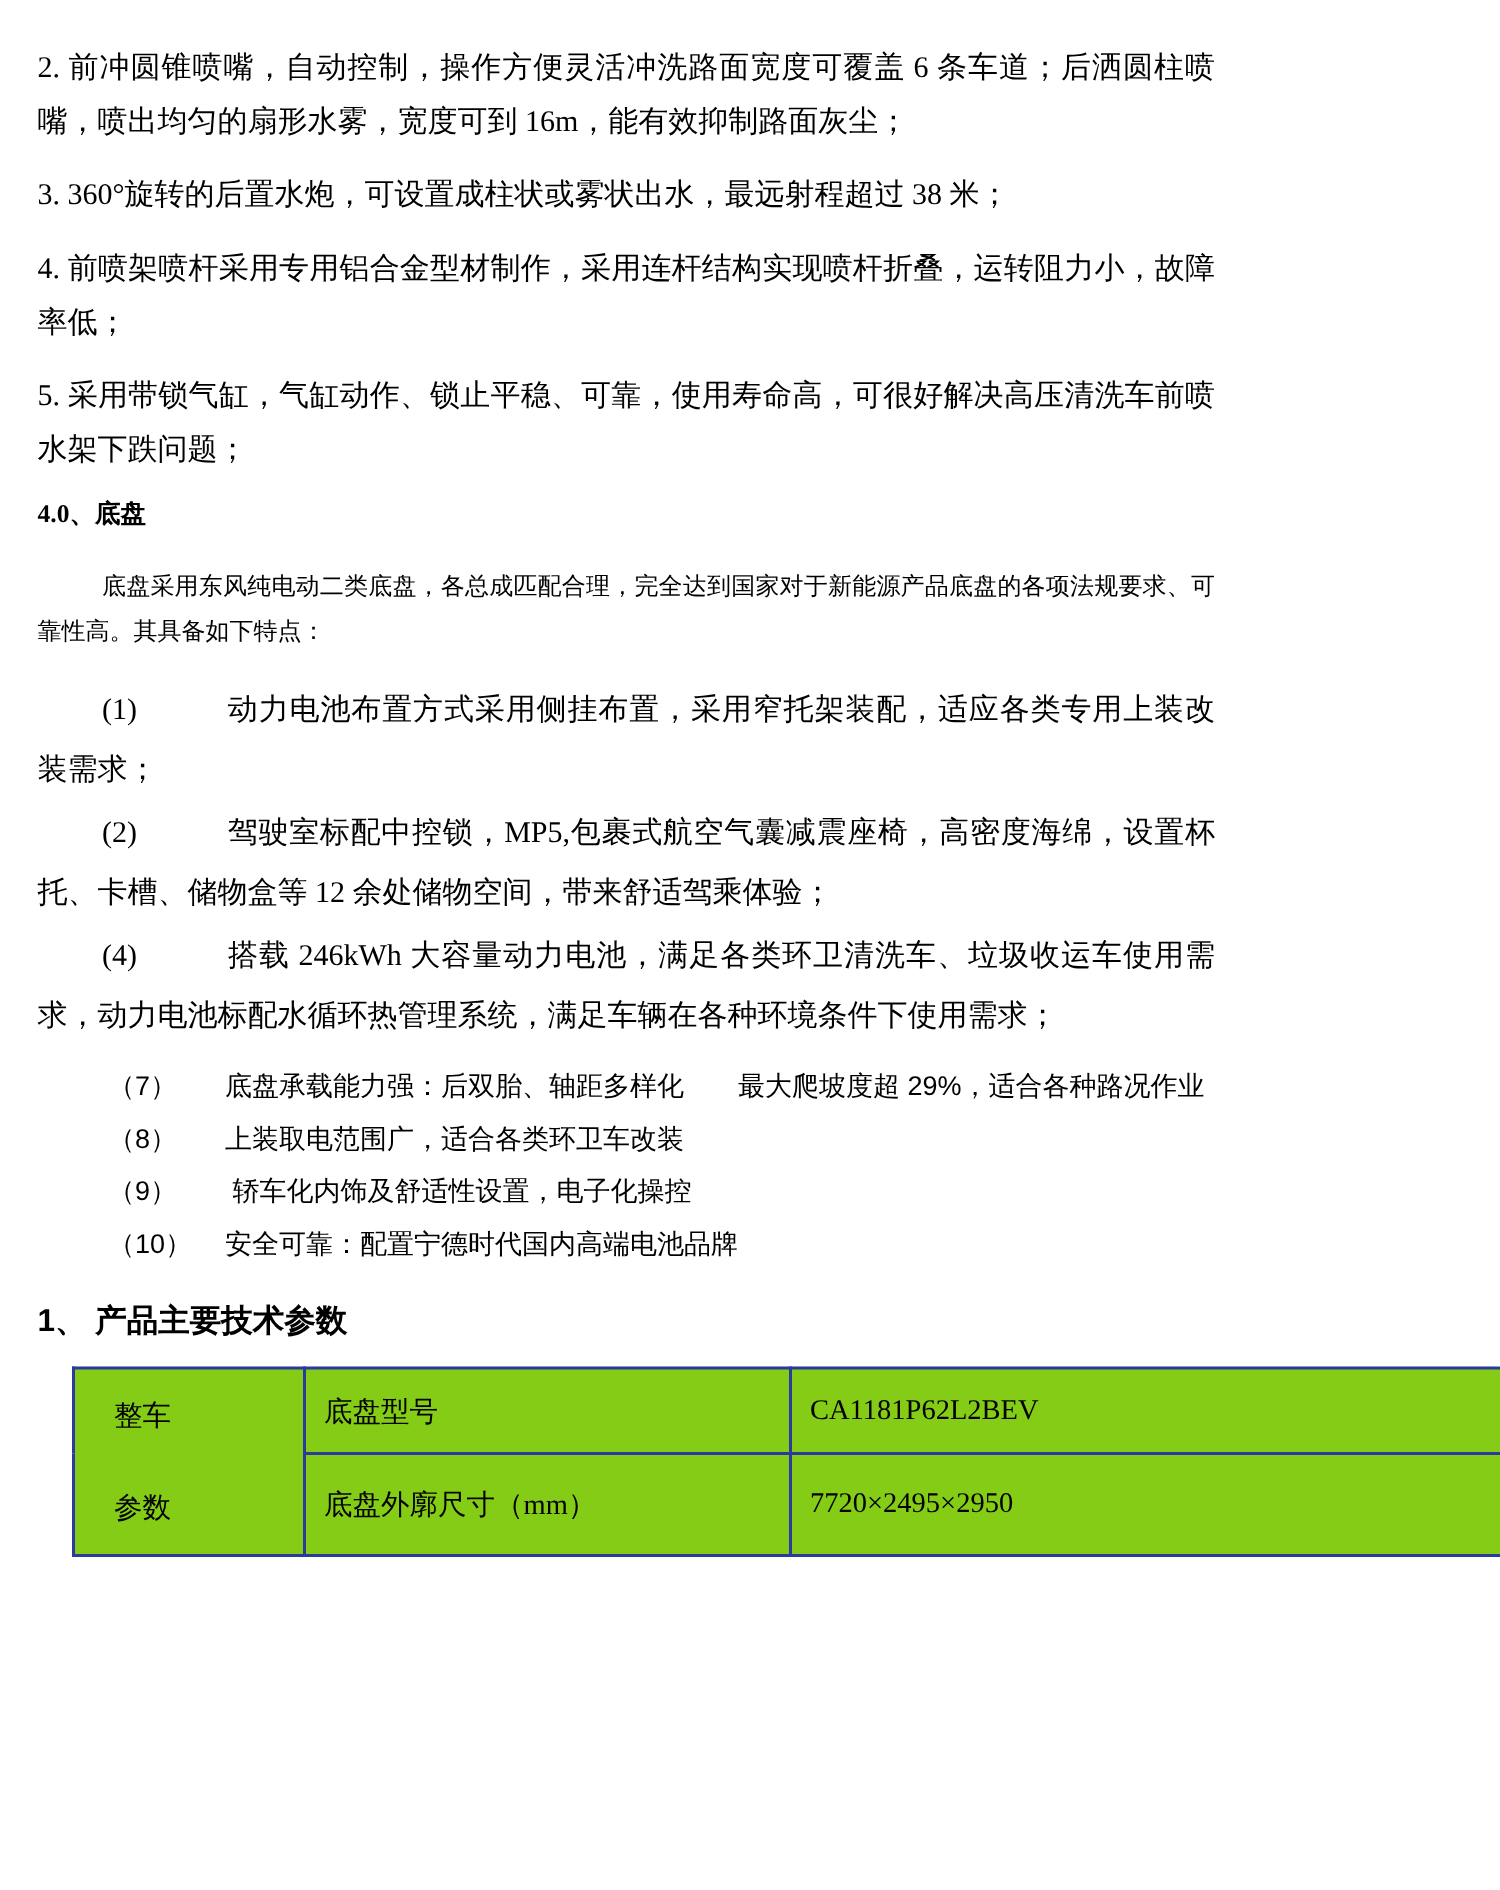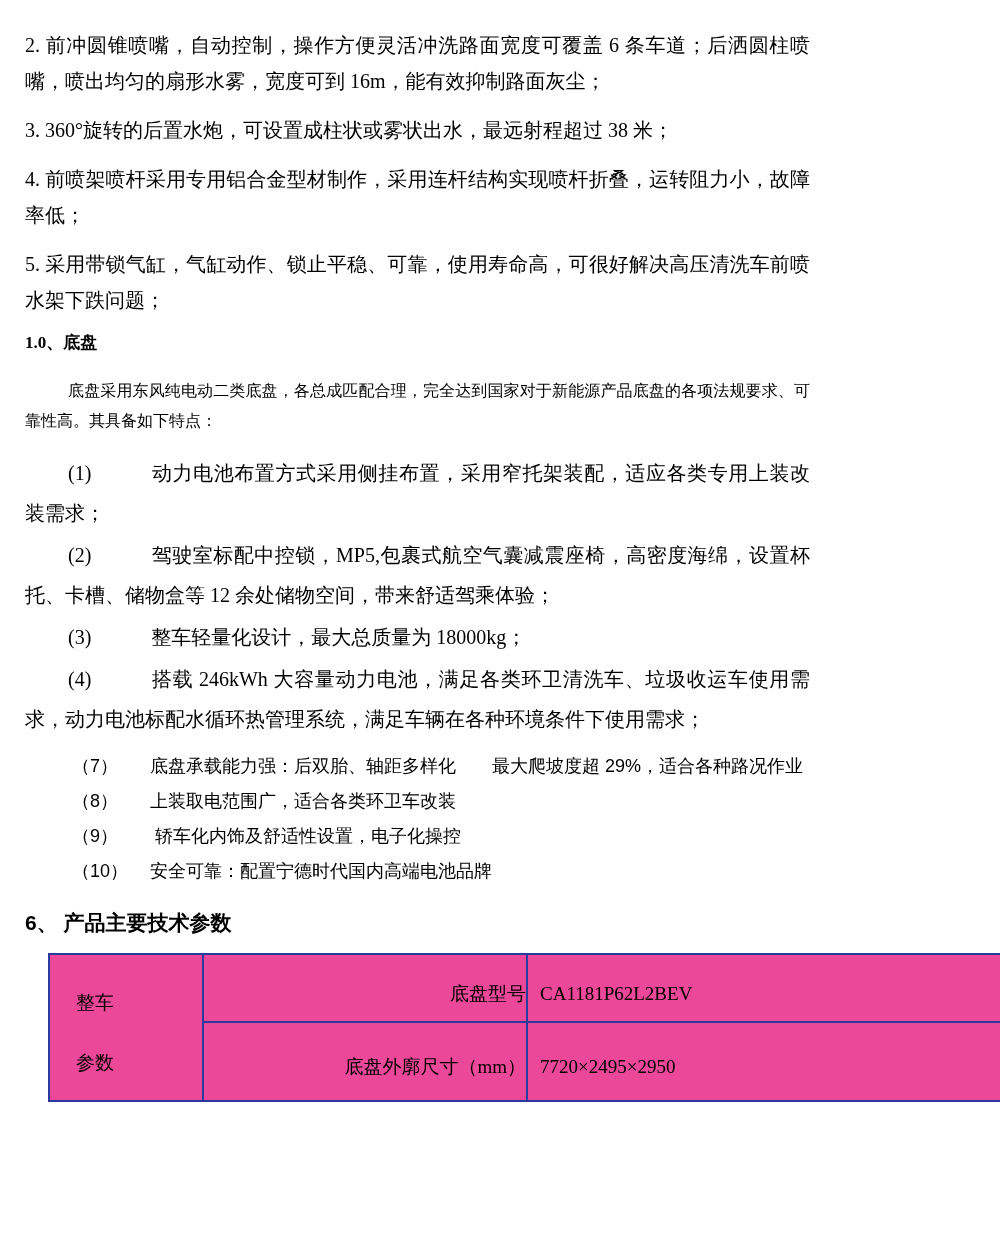--- a/index.html
+++ b/index.html
@@ -82,26 +82,26 @@
   
   .param-table {
     border-collapse: collapse;
     margin-left: 23px;
     width: 923px;
     table-layout: fixed;
   }
   .param-table td {
     border: 2px solid #2b3a9c;
     font-size: 19px;
-    padding: 11px 0 0 12px;
+    padding: 0 0 0 12px;
     vertical-align: middle;
-    background: #ec4899;
+    background: #84cc16;
   }
   .param-table .col1 { width: 140px; }
-  .param-table .col2 { width: 310px; text-align: right; }
+  .param-table .col2 { width: 310px; }
   .param-table .col3 { width: 467px; }
   .param-table .r1 td { height: 55px; }
   .param-table .r2 td { height: 66px; }
   .group-cell {
     padding: 0;
   }
   .group-cell .group-inner {
     display: flex;
     flex-direction: column;
     justify-content: space-around;
@@ -112,35 +112,34 @@
 </head>
 <body>
 
 <div class="page">
 
   <p class="para">2. 前冲圆锥喷嘴，自动控制，操作方便灵活冲洗路面宽度可覆盖 6 条车道；后洒圆柱喷嘴，喷出均匀的扇形水雾，宽度可到 16m，能有效抑制路面灰尘；</p>
   <p class="para">3. 360°旋转的后置水炮，可设置成柱状或雾状出水，最远射程超过 38 米；</p>
   <p class="para">4. 前喷架喷杆采用专用铝合金型材制作，采用连杆结构实现喷杆折叠，运转阻力小，故障率低；</p>
   <p class="para">5. 采用带锁气缸，气缸动作、锁止平稳、可靠，使用寿命高，可很好解决高压清洗车前喷水架下跌问题；</p>
 
-  <h2 class="h23">1.0、底盘</h2>
+  <h2 class="h23">4.0、底盘</h2>
 
   <p class="intro">底盘采用东风纯电动二类底盘，各总成匹配合理，完全达到国家对于新能源产品底盘的各项法规要求、可靠性高。其具备如下特点：</p>
 
   <div class="item-serif"><span class="num">(1)</span><span class="tabgap"></span><span>动力电池布置方式采用侧挂布置，采用窄托架装配，适应各类专用上装改装需求；</span></div>
   <div class="item-serif"><span class="num">(2)</span><span class="tabgap"></span><span>驾驶室标配中控锁，MP5,包裹式航空气囊减震座椅，高密度海绵，设置杯托、卡槽、储物盒等 12 余处储物空间，带来舒适驾乘体验；</span></div>
-  <div class="item-serif"><span class="num">(3)</span><span class="tabgap"></span><span>整车轻量化设计，最大总质量为 18000kg；</span></div>
   <div class="item-serif pre-hang"><span class="num">(4)</span><span class="tabgap"></span><span>搭载 246kWh 大容量动力电池，满足各类环卫清洗车、垃圾收运车使用需求，动力电池标配水循环热管理系统，满足车辆在各种环境条件下使用需求；</span></div>
 
   <div class="item-sans"><span class="num">（7）</span><span>底盘承载能力强：后双胎、轴距多样化　　最大爬坡度超 29%，适合各种路况作业</span></div>
   <div class="item-sans"><span class="num">（8）</span><span>上装取电范围广，适合各类环卫车改装</span></div>
   <div class="item-sans"><span class="num">（9）</span><span> 轿车化内饰及舒适性设置，电子化操控</span></div>
   <div class="item-sans" style="margin-bottom:20px;"><span class="num">（10）</span><span>安全可靠：配置宁德时代国内高端电池品牌</span></div>
 
-  <h2 class="h3">6、 产品主要技术参数</h2>
+  <h2 class="h3">1、 产品主要技术参数</h2>
 
   <table class="param-table">
     <tbody>
         <tr class="r1">
       <td class="col1 group-cell" rowspan="2">
         <div class="group-inner">
           <span>整车</span>
           <span>参数</span>
         </div>
       </td>

